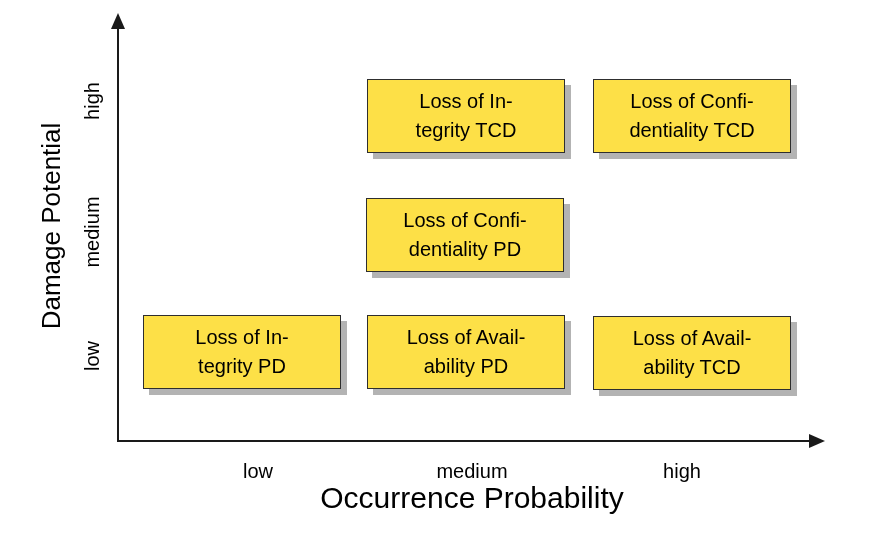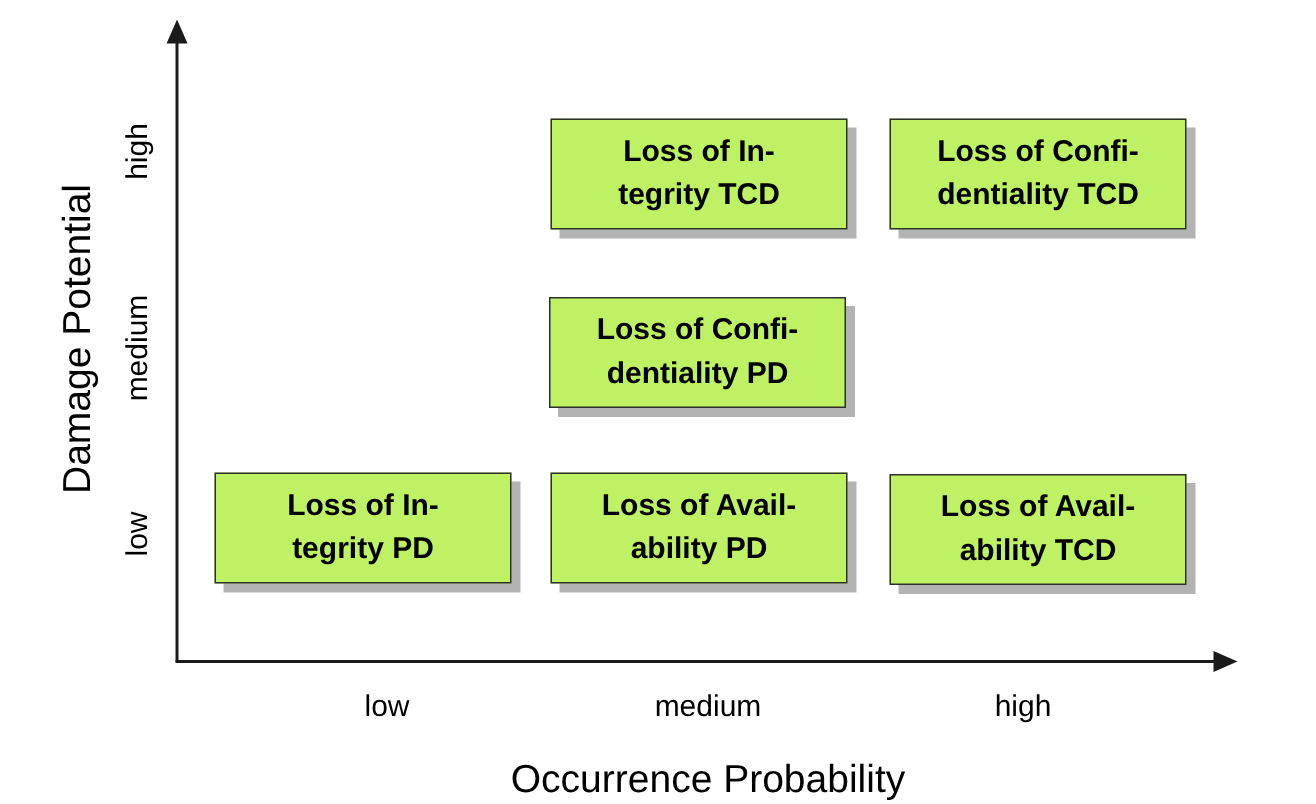--- a/index.html
+++ b/index.html
@@ -62,25 +62,25 @@
     height: 30px;
     transform: rotate(-90deg);
     text-align: center;
     font-size: 26px;
     line-height: 30px;
     white-space: nowrap;
   }
   .x-axis-title {
     position: absolute;
     left: 262px;
-    top: 503px;
+    top: 482px;
     width: 420px;
     height: 32px;
     text-align: center;
-    font-size: 26px;
+    font-size: 30px;
     line-height: 32px;
     white-space: nowrap;
   }
 
   
   .y-tick {
     position: absolute;
     left: 47px;
     width: 90px;
     height: 22px;
@@ -106,31 +106,30 @@
   }
   .x-tick-low    { left: 198px; }
   .x-tick-medium { left: 412px; }
   .x-tick-high   { left: 622px; }
 
   
   .mbox {
     position: absolute;
     width: 196px;
     height: 72px;
-    background: #bef264;
+    background: #fde047;
     border: 1.5px solid #2e2e2e;
     box-shadow: 6px 6px 0 #b3b3b3;
     display: flex;
     align-items: center;
     justify-content: center;
     text-align: center;
     font-size: 20px;
     line-height: 29px;
     white-space: pre-line;
-    font-weight: bold;
   }
   .pos-medium-high { left: 367px; top: 79px;  }
   .pos-high-high   { left: 593px; top: 79px;  }
   .pos-medium-med  { left: 366px; top: 198px; }
   .pos-low-low     { left: 143px; top: 315px; }
   .pos-medium-low  { left: 367px; top: 315px; }
   .pos-high-low    { left: 593px; top: 316px; }
 </style>
 </head>
 <body>

